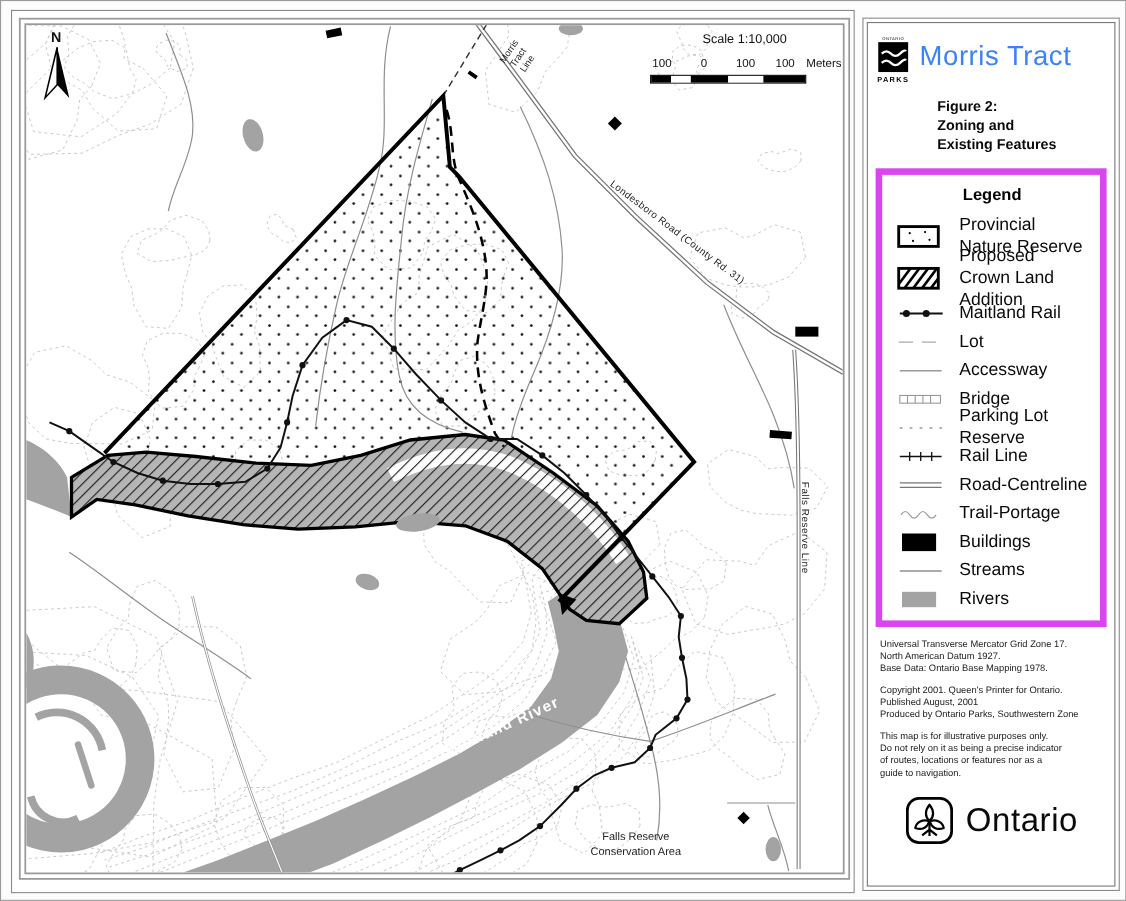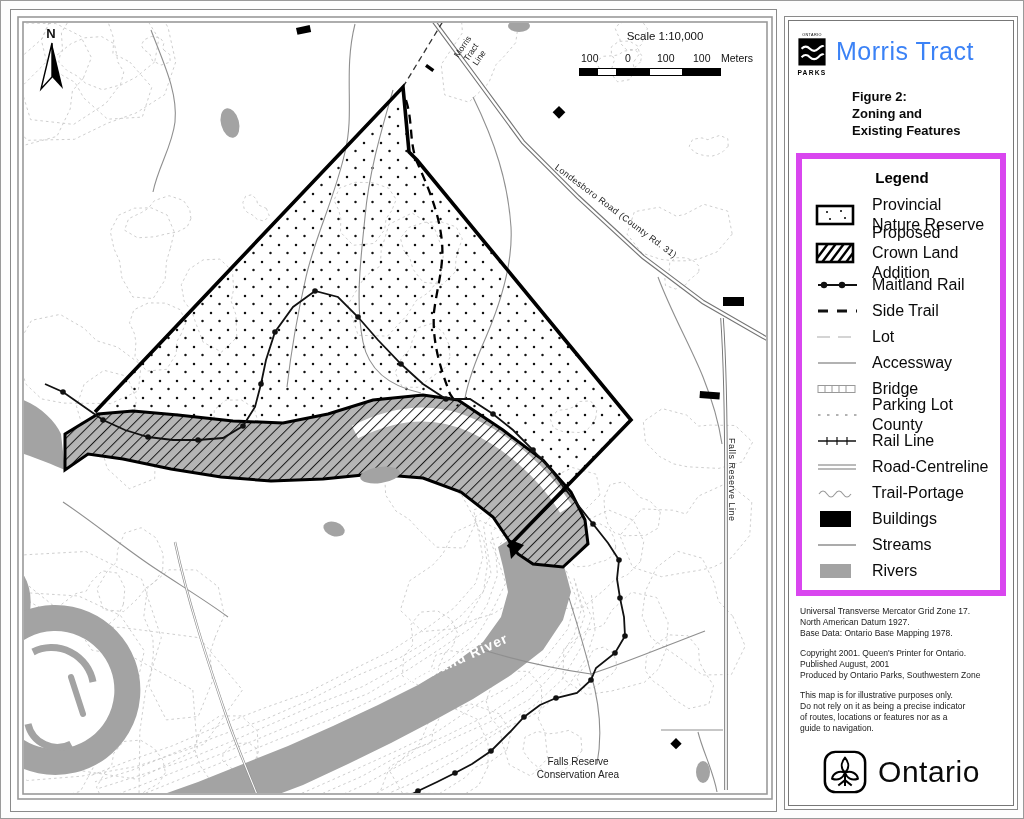--- a/index.html
+++ b/index.html
@@ -8,21 +8,21 @@
   .map-panel{position:absolute;left:9px;top:8px;width:767px;height:803px;background:#fff;border:1px solid #8a8a8a;}
   .map-panel svg.mapsvg{position:absolute;left:0;top:0;}
   .maplabel{position:absolute;color:#222;white-space:pre-line;}
   .lbl-morris{left:437px;top:27px;width:46px;font-size:8.5px;line-height:1.2;transform:rotate(-56deg);transform-origin:50% 50%;text-align:center;}
   .lbl-londes{left:548px;top:152px;width:230px;font-size:9px;letter-spacing:.4px;transform:rotate(37deg);transform-origin:0 0;}
   .lbl-fallsline{left:716px;top:428px;font-size:9px;writing-mode:vertical-rl;letter-spacing:.5px;}
   .lbl-river{left:345px;top:642px;width:200px;font-size:14px;font-weight:600;letter-spacing:1.2px;color:#fff;transform:rotate(-24deg);text-align:center;}
   .lbl-fallsarea{left:492px;top:746px;width:150px;font-size:10px;text-align:center;line-height:1.25;}
   .north{position:absolute;left:20px;top:16px;width:40px;text-align:center;}
   .north .n{font-size:13px;font-weight:bold;color:#111;}
-  .scaleblock{position:absolute;left:558px;top:20px;width:192px;text-align:center;color:#111;}
+  .scaleblock{position:absolute;left:570px;top:20px;width:192px;text-align:center;color:#111;}
   .scaleblock .stitle{font-size:11.5px;margin-bottom:10px;}
   .ticksrow{position:relative;height:13px;font-size:10.5px;}
   .ticksrow span{position:absolute;top:0;}
   .t1{left:12px;} .t2{left:56px;} .t3{left:88px;} .t4{left:124px;} .t5{left:152px;}
   .sbar{position:relative;left:10px;margin-top:3px;width:142px;height:8px;border:1px solid #000;display:flex;}
   .sbar div{height:100%;}
   .sb-b{background:#000;} .sb-w{background:#fff;}
 
   .right-panel{position:absolute;left:783px;top:15px;width:234px;height:794px;border:1px solid #8a8a8a;background:#fff;padding:3px;}
   .right-inner{border:1px solid #777;width:100%;height:100%;padding:8px 7px;display:flex;flex-direction:column;}
@@ -339,26 +339,20 @@
         <div class="lrow">
           <svg class="sw" width="46" height="20">
               <line x1="4" y1="10" x2="43" y2="10" stroke="#111" stroke-width="1.8"></line>
               <circle cx="10" cy="10" r="3.2" fill="#111"></circle>
               <circle cx="28" cy="10" r="3.2" fill="#111"></circle>
             </svg>
           <span class="ltext">Maitland Rail</span>
         </div>
         <div class="lrow">
           <svg class="sw" width="46" height="20">
-              <line x1="4" y1="10" x2="43" y2="10" stroke="#111" stroke-width="3" stroke-dasharray="10 9"></line>
-            </svg>
-          <span class="ltext">Side Trail</span>
-        </div>
-        <div class="lrow">
-          <svg class="sw" width="46" height="20">
               <line x1="3" y1="10" x2="44" y2="10" stroke="#aaa" stroke-width="1.2" stroke-dasharray="13 8"></line>
             </svg>
           <span class="ltext">Lot</span>
         </div>
         <div class="lrow">
           <svg class="sw" width="46" height="20">
               <line x1="4" y1="10" x2="42" y2="10" stroke="#999" stroke-width="1.3"></line>
             </svg>
           <span class="ltext">Accessway</span>
         </div>
@@ -369,21 +363,21 @@
               <line x1="18" y1="6.5" x2="18" y2="13.5" stroke="#999"></line>
               <line x1="25" y1="6.5" x2="25" y2="13.5" stroke="#999"></line>
               <line x1="32" y1="6.5" x2="32" y2="13.5" stroke="#999"></line>
             </svg>
           <span class="ltext">Bridge</span>
         </div>
         <div class="lrow">
           <svg class="sw" width="46" height="20">
               <line x1="4" y1="10" x2="43" y2="10" stroke="#999" stroke-width="1.4" stroke-dasharray="2.5 6.5"></line>
             </svg>
-          <span class="ltext">Parking Lot County</span>
+          <span class="ltext">Parking Lot Reserve</span>
         </div>
         <div class="lrow">
           <svg class="sw" width="46" height="20">
               <line x1="4" y1="10" x2="42" y2="10" stroke="#111" stroke-width="1.4"></line>
               <line x1="13" y1="6" x2="13" y2="14" stroke="#111" stroke-width="1.2"></line>
               <line x1="23" y1="6" x2="23" y2="14" stroke="#111" stroke-width="1.2"></line>
               <line x1="33" y1="6" x2="33" y2="14" stroke="#111" stroke-width="1.2"></line>
             </svg>
           <span class="ltext">Rail Line</span>
         </div>

